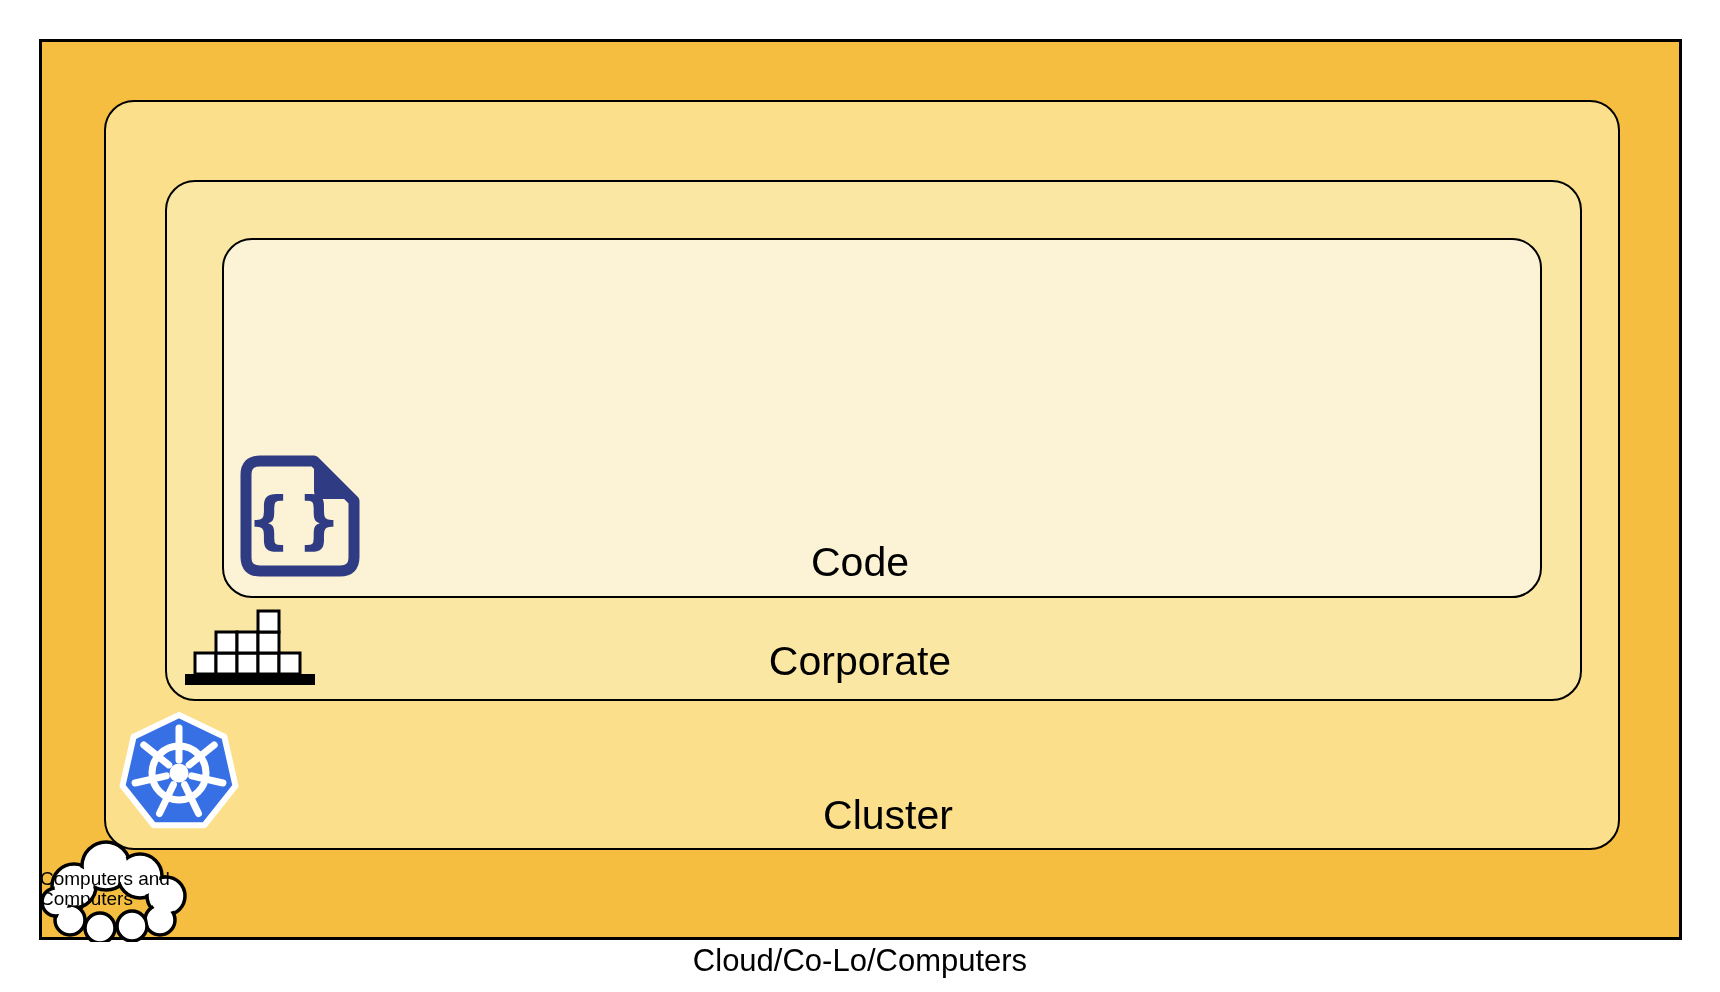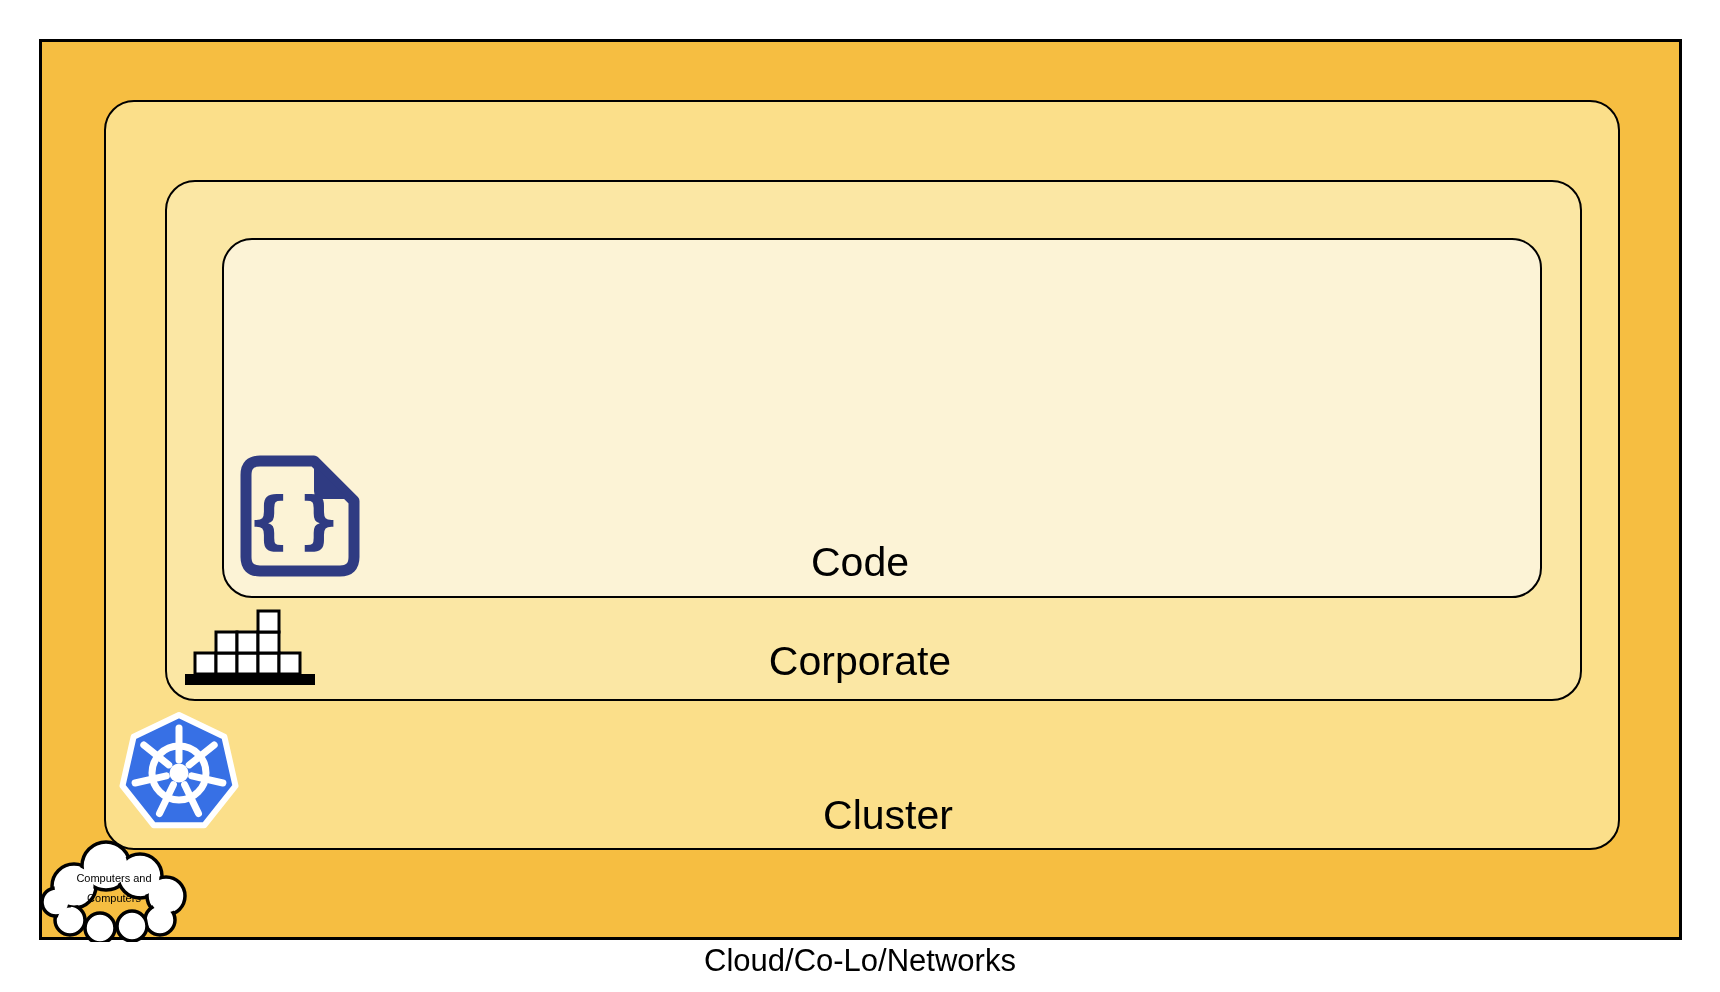--- a/index.html
+++ b/index.html
@@ -15,41 +15,41 @@
                font-size:41px;line-height:41px;white-space:pre;}
   .label-code{top:542px;}
   .label-container{top:641px;}
   .label-cluster{top:795px;margin-left:28px;}
   .label-datacenter{top:868px;font-size:31px;line-height:37px;}
   .icon{position:absolute;}
   .icon-codefile{left:240px;top:455px;}
   .icon-blocks{left:183px;top:607px;}
   .icon-k8s{left:116px;top:710px;}
   .icon-cloud{left:38px;top:838px;}
-  .cloud-text{position:absolute;left:40px;top:869px;width:148px;text-align:center;
-              font-size:11px;line-height:19.5px;color:#000;}
+  .cloud-text{position:absolute;left:40px;top:869px;width:148px;text-align:left;
+              font-size:19px;line-height:19.5px;color:#000;}
 </style>
 </head>
 <body>
 
 <div class="canvas">
 
   <div class="box box-outer" style="background-color: rgb(246, 190, 65);">
     <div class="box box-rounded box-cluster" style="background-color: rgb(251, 223, 138);">
       <div class="box box-rounded box-container" style="background-color: rgb(251, 231, 164);">
         <div class="box box-rounded box-code" style="background-color: rgb(252, 243, 214);"></div>
       </div>
     </div>
   </div>
 
   <div class="layer-label label-code">Code</div>
   <div class="layer-label label-container">Corporate</div>
   <div class="layer-label label-cluster">Cluster</div>
   <div class="layer-label label-datacenter">
-    <div>Cloud/Co-Lo/Networks</div>
+    <div>Cloud/Co-Lo/Computers</div>
     
   </div>
 
   <svg class="icon icon-codefile" width="120" height="122" viewBox="0 0 120 122">
     <path d="M74,6 H20 Q6,6 6,20 V102 Q6,116 20,116 H100 Q114,116 114,102 V46 L74,6 Z" fill="none" stroke-width="11" stroke-linejoin="round" stroke="#2F3B82"></path>
     <path d="M74,10 V36 Q74,44 82,44 H108 Z" fill="#2F3B82"></path>
     <text x="57" y="86" text-anchor="middle" font-family="DejaVu Sans, sans-serif" font-weight="bold" font-size="62" letter-spacing="6" fill="#2F3B82">{}</text>
   </svg>
 
   <svg class="icon icon-blocks" width="134" height="80" viewBox="0 0 134 80">

